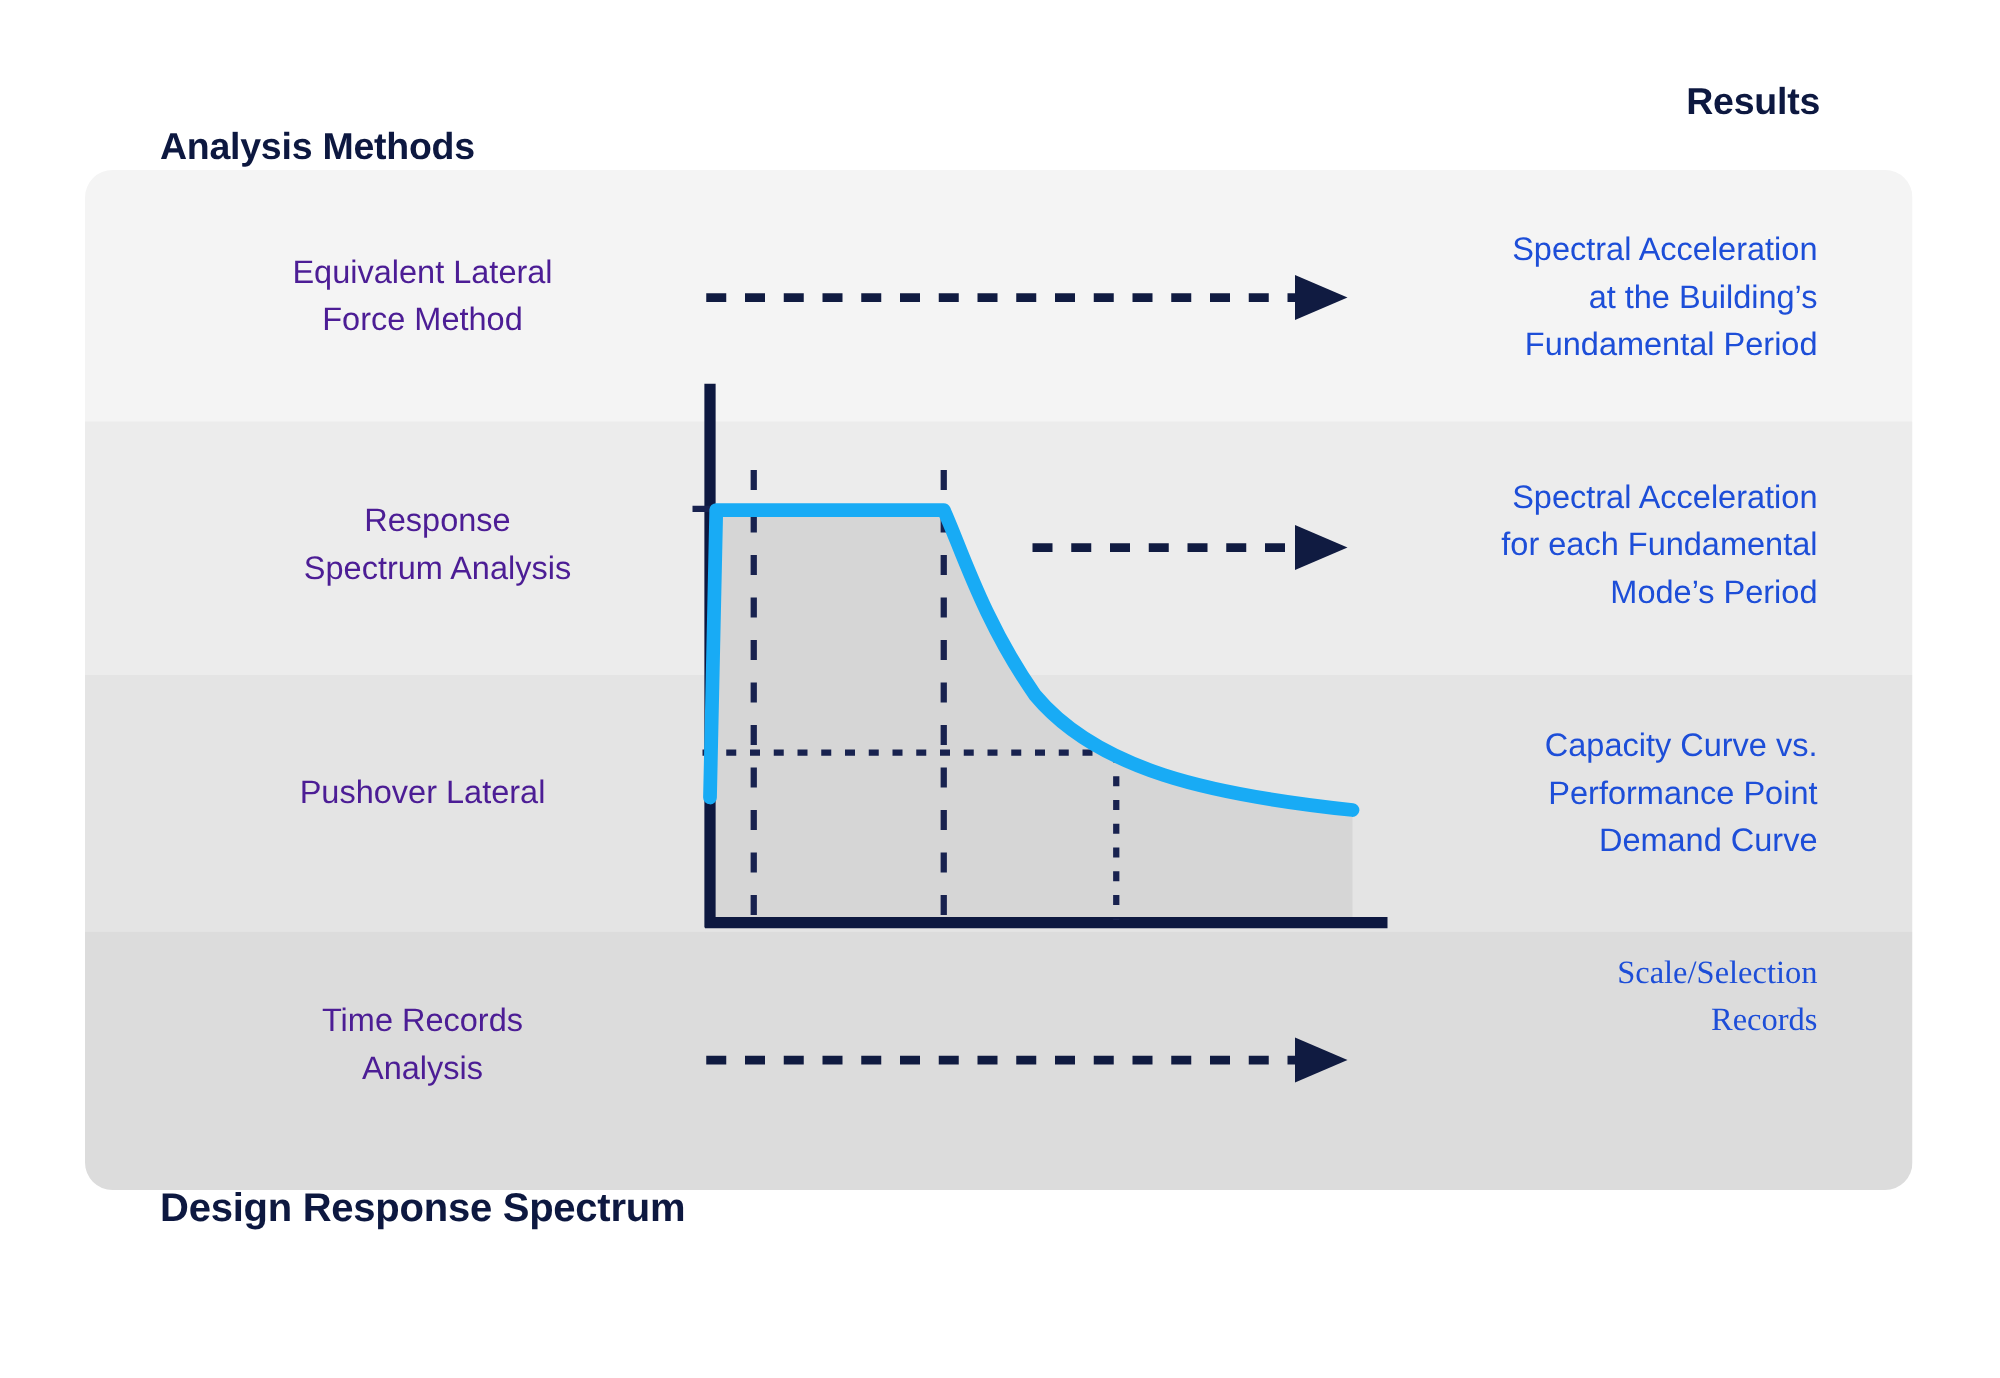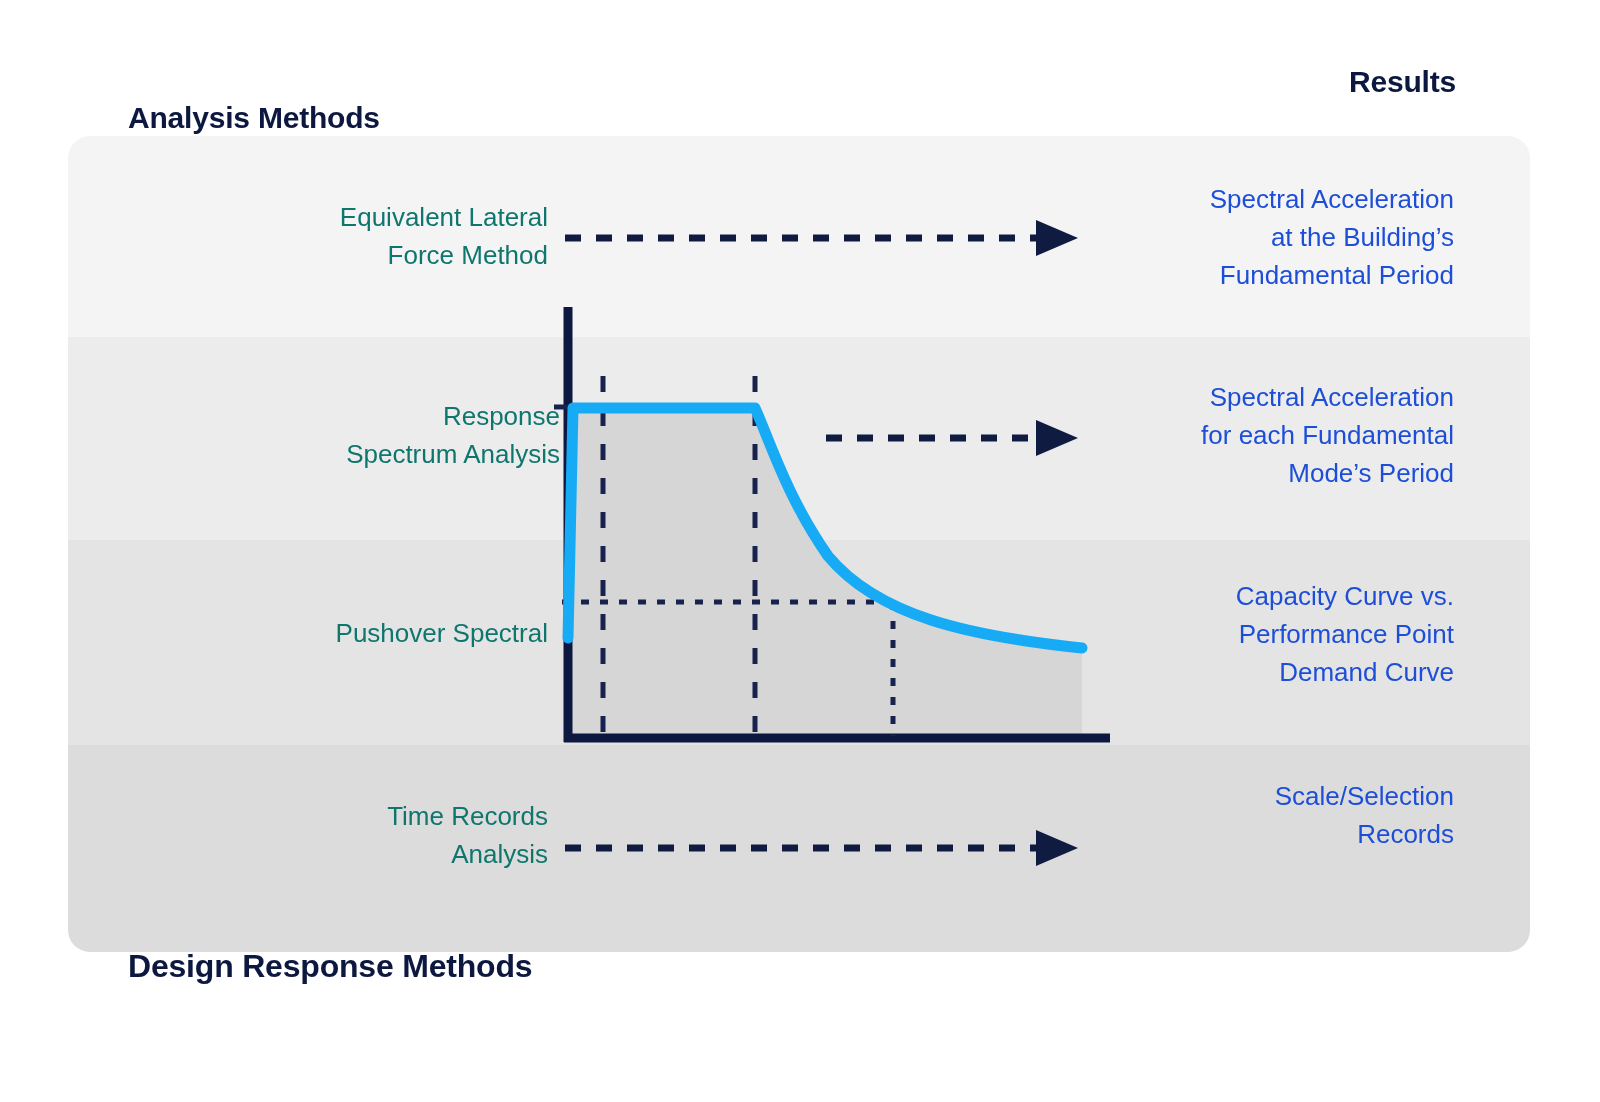--- a/index.html
+++ b/index.html
@@ -51,41 +51,41 @@
   .band-3 { top: 609px; height: 207px; background: #dcdcdc; }
 
   
   .row-method {
     position: absolute;
     left: 60px;
     width: 420px;
     font-size: 26px;
     line-height: 38px;
     font-weight: 400;
-    color: #0f766e;
-    text-align: right;
+    color: #4c1d95;
+    text-align: center;
   }
   .row-result {
     position: absolute;
     right: 76px;
     width: 430px;
     font-size: 26px;
     line-height: 38px;
     font-weight: 400;
     color: #1d4ed8;
     text-align: right;
   }
   .rm-0 { top: 62px; }
   .rr-0 { top: 44px; }
   .rm-1 { top: 261px; margin-left: 12px; }
   .rr-1 { top: 242px; }
   .rm-2 { top: 478px; }
   .rr-2 { top: 441px; }
   .rm-3 { top: 661px; }
-  .rr-3 { top: 641px; }
+  .rr-3 { top: 623px; font-family: Liberation Serif, serif; }
 
   
   #overlay {
     position: absolute;
     left: 0;
     top: 0;
     width: 1462px;
     height: 816px;
     pointer-events: none;
   }
@@ -129,21 +129,21 @@
     <div>Response</div>
     <div>Spectrum Analysis</div>
   </div>
   <div class="row-result rr-1">
     <div>Spectral Acceleration</div>
     <div>for each Fundamental</div>
     <div>Mode’s Period</div>
   </div>
 
   <div class="row-method rm-2">
-    <div>Pushover Spectral</div>
+    <div>Pushover Lateral</div>
   </div>
   <div class="row-result rr-2">
     <div>Capacity Curve vs.</div>
     <div>Performance Point</div>
     <div>Demand Curve</div>
   </div>
 
   <div class="row-method rm-3">
     <div>Time Records</div>
     <div>Analysis</div>
@@ -194,13 +194,13 @@
     </g>
 
     <g>
       <line x1="497" y1="712" x2="972" y2="712" stroke="#101b41" stroke-width="7" stroke-dasharray="16 15"></line>
       <polygon points="968,694 1010,712 968,730" fill="#101b41"></polygon>
     </g>
 
   </svg>
 </div>
 
-<div id="caption">Design Response Methods</div>
+<div id="caption">Design Response Spectrum</div>
 
 </body></html>

